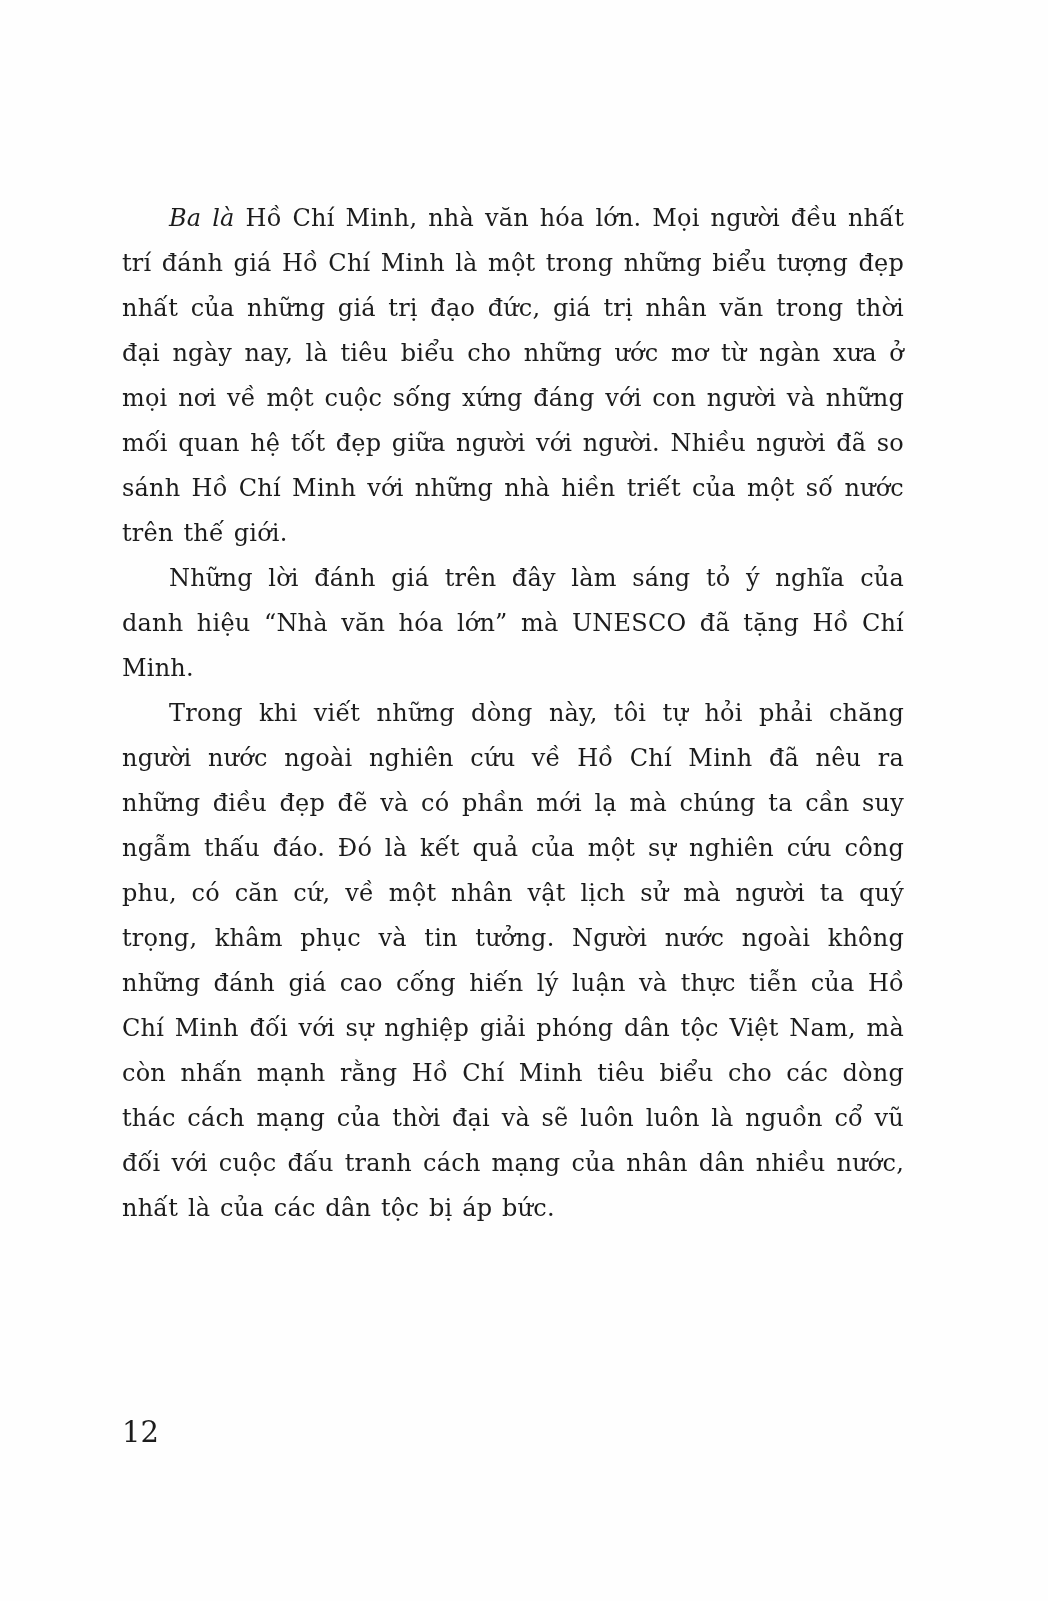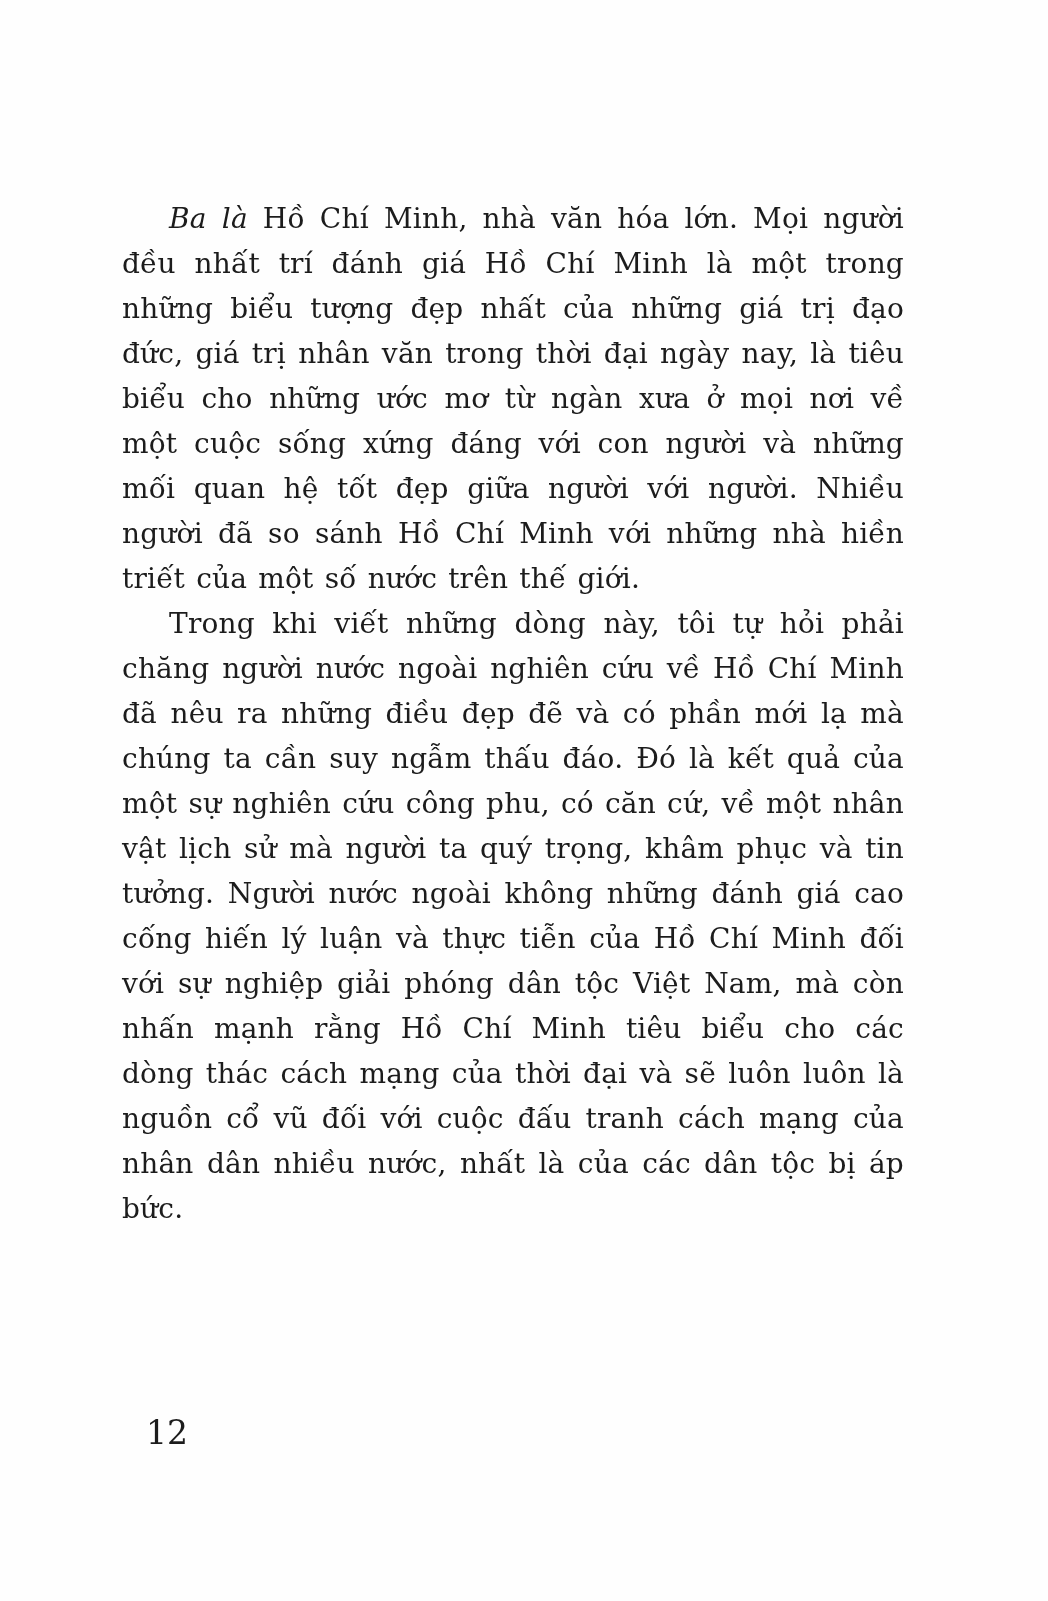--- a/index.html
+++ b/index.html
@@ -21,50 +21,50 @@
       background: #fefefe;
     }
     .text-block {
       position: absolute;
       left: 122px;
       top: 196px;
       width: 782px;
     }
     .para {
       margin: 0;
-      font-size: 28px;
+      font-size: 24px;
       line-height: 45px;
       text-align: justify;
       text-indent: 47px;
       letter-spacing: 0.2px;
       word-spacing: 2px;
       color: #1c1c1c;
     }
     .italic {
       font-style: italic;
     }
     .page-number {
       position: absolute;
       left: 122px;
       top: 1410px;
-      font-size: 33px;
+      font-size: 29px;
       line-height: 45px;
       color: #1c1c1c;
-      margin-left: 24px;
     }
   </style>
 </head>
 <body>
 
 <div class="page">
 
   <div class="text-block">
 
     <p class="para"><span class="italic">Ba là</span><span> Hồ Chí Minh, nhà văn hóa lớn. Mọi người đều nhất trí đánh giá Hồ Chí Minh là một trong những biểu tượng đẹp nhất của những giá trị đạo đức, giá trị nhân văn trong thời đại ngày nay, là tiêu biểu cho những ước mơ từ ngàn xưa ở mọi nơi về một cuộc sống xứng đáng với con người và những mối quan hệ tốt đẹp giữa người với người. Nhiều người đã so sánh Hồ Chí Minh với những nhà hiền triết của một số nước trên thế giới.</span></p>
 
+    <p class="para">Những lời đánh giá trên đây làm sáng tỏ ý nghĩa của danh hiệu “Nhà văn hóa lớn” mà UNESCO đã tặng Hồ Chí Minh.</p>
 
     <p class="para">Trong khi viết những dòng này, tôi tự hỏi phải chăng người nước ngoài nghiên cứu về Hồ Chí Minh đã nêu ra những điều đẹp đẽ và có phần mới lạ mà chúng ta cần suy ngẫm thấu đáo. Đó là kết quả của một sự nghiên cứu công phu, có căn cứ, về một nhân vật lịch sử mà người ta quý trọng, khâm phục và tin tưởng. Người nước ngoài không những đánh giá cao cống hiến lý luận và thực tiễn của Hồ Chí Minh đối với sự nghiệp giải phóng dân tộc Việt Nam, mà còn nhấn mạnh rằng Hồ Chí Minh tiêu biểu cho các dòng thác cách mạng của thời đại và sẽ luôn luôn là nguồn cổ vũ đối với cuộc đấu tranh cách mạng của nhân dân nhiều nước, nhất là của các dân tộc bị áp bức.</p>
 
 
   </div>
 
   <div class="page-number">12</div>
 
 </div>
 

